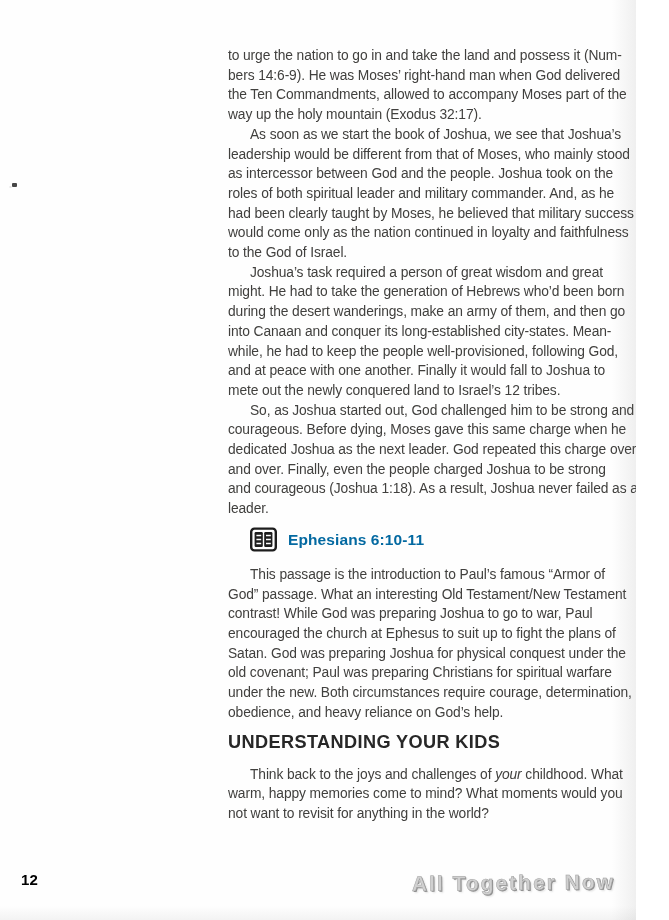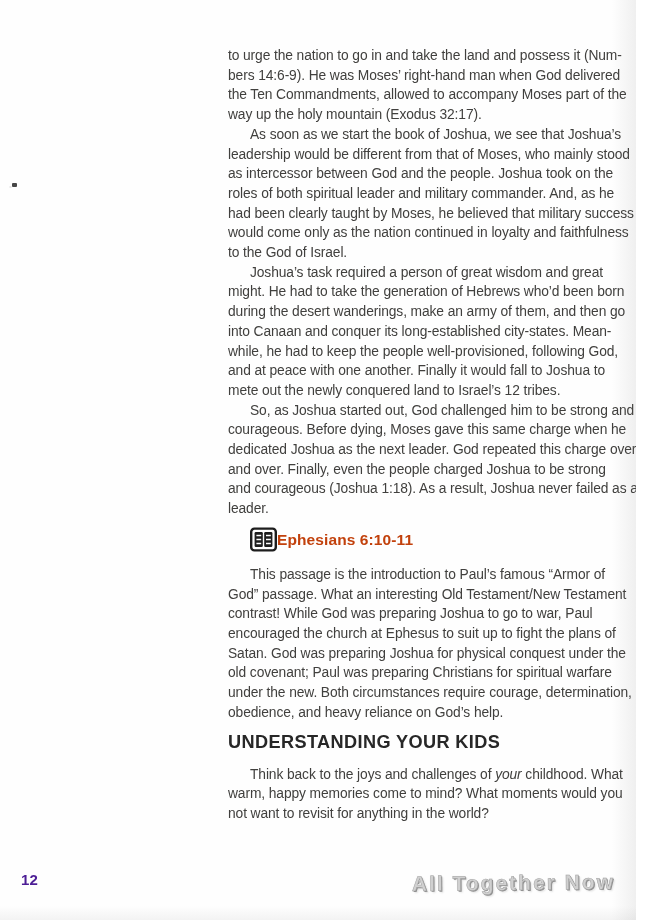--- a/index.html
+++ b/index.html
@@ -33,35 +33,35 @@
   .column {
     position: absolute; left: 228px; top: 46px; width: 400px;
     color: #41403e;
     font-size: 13.8px; line-height: 19.7px; letter-spacing: -0.1px;
     white-space: nowrap;
   }
   .para { margin: 0; text-indent: 22px; }
   .para.continued { text-indent: 0; }
   .para em { }
   .scripture {
-    display: flex; align-items: center; 
+    display: flex; align-items: center; gap: 11px;
     margin: 7px 0 12px 22px;
-    color: #c2410c; font-size: 15.5px; font-weight: bold;
+    color: #0369a1; font-size: 15.5px; font-weight: bold;
     letter-spacing: 0.1px; line-height: 27px; white-space: nowrap;
   }
   .book-icon { width: 27px; height: 27px; flex: 0 0 27px; display: inline-block; }
   .section-title {
     margin: 8px 0 12px 0;
     color: #272727; font-size: 18.5px; font-weight: bold;
     letter-spacing: 0.4px; line-height: 22px; white-space: nowrap;
     transform: scaleX(0.98); transform-origin: left center;
   }
   .pagenum {
     position: absolute; left: 21px; top: 871px;
-    font-size: 15px; font-weight: bold; color: #4c1d95; letter-spacing: 0.2px;
+    font-size: 15px; font-weight: bold; color: #000000; letter-spacing: 0.2px;
   }
   .brand {
     position: absolute; right: 21px; top: 871px;
     font-size: 21px; font-weight: bold; letter-spacing: 2px;
     color: #d0d0d0;
     -webkit-text-stroke: 0.5px #9e9e9e;
     text-shadow: -1px -1px 0 #fbfbfb, 1px 1px 0 #8f8f8f, 2px 2px 2px rgba(0,0,0,0.12);
     transform: rotate(-0.6deg);
   }
 </style>

